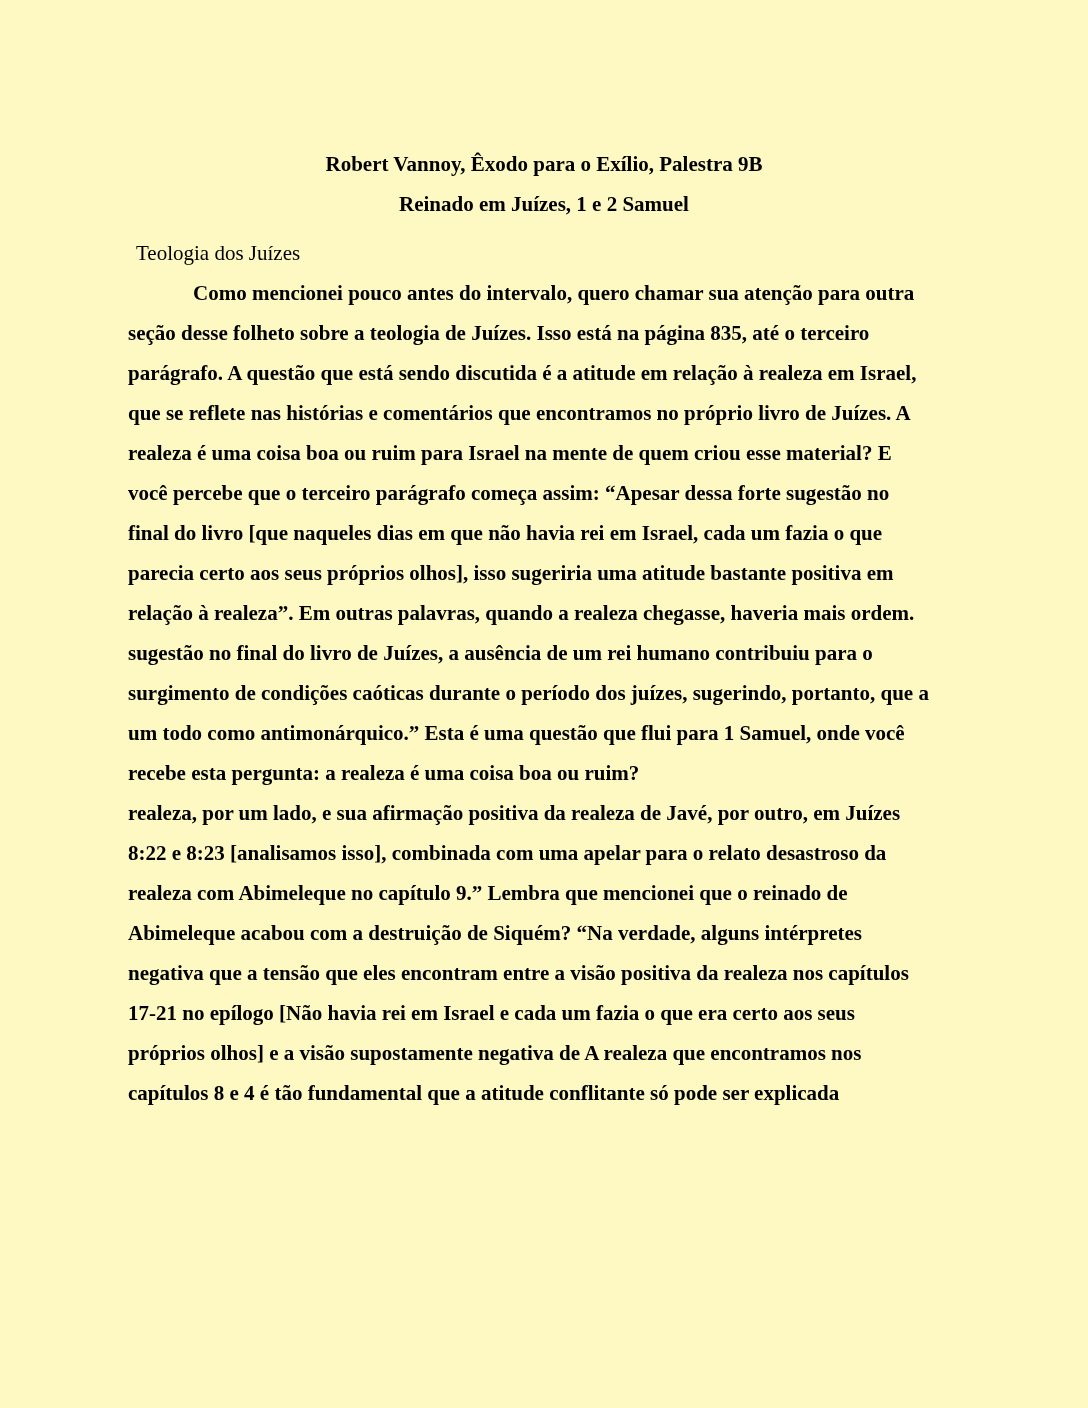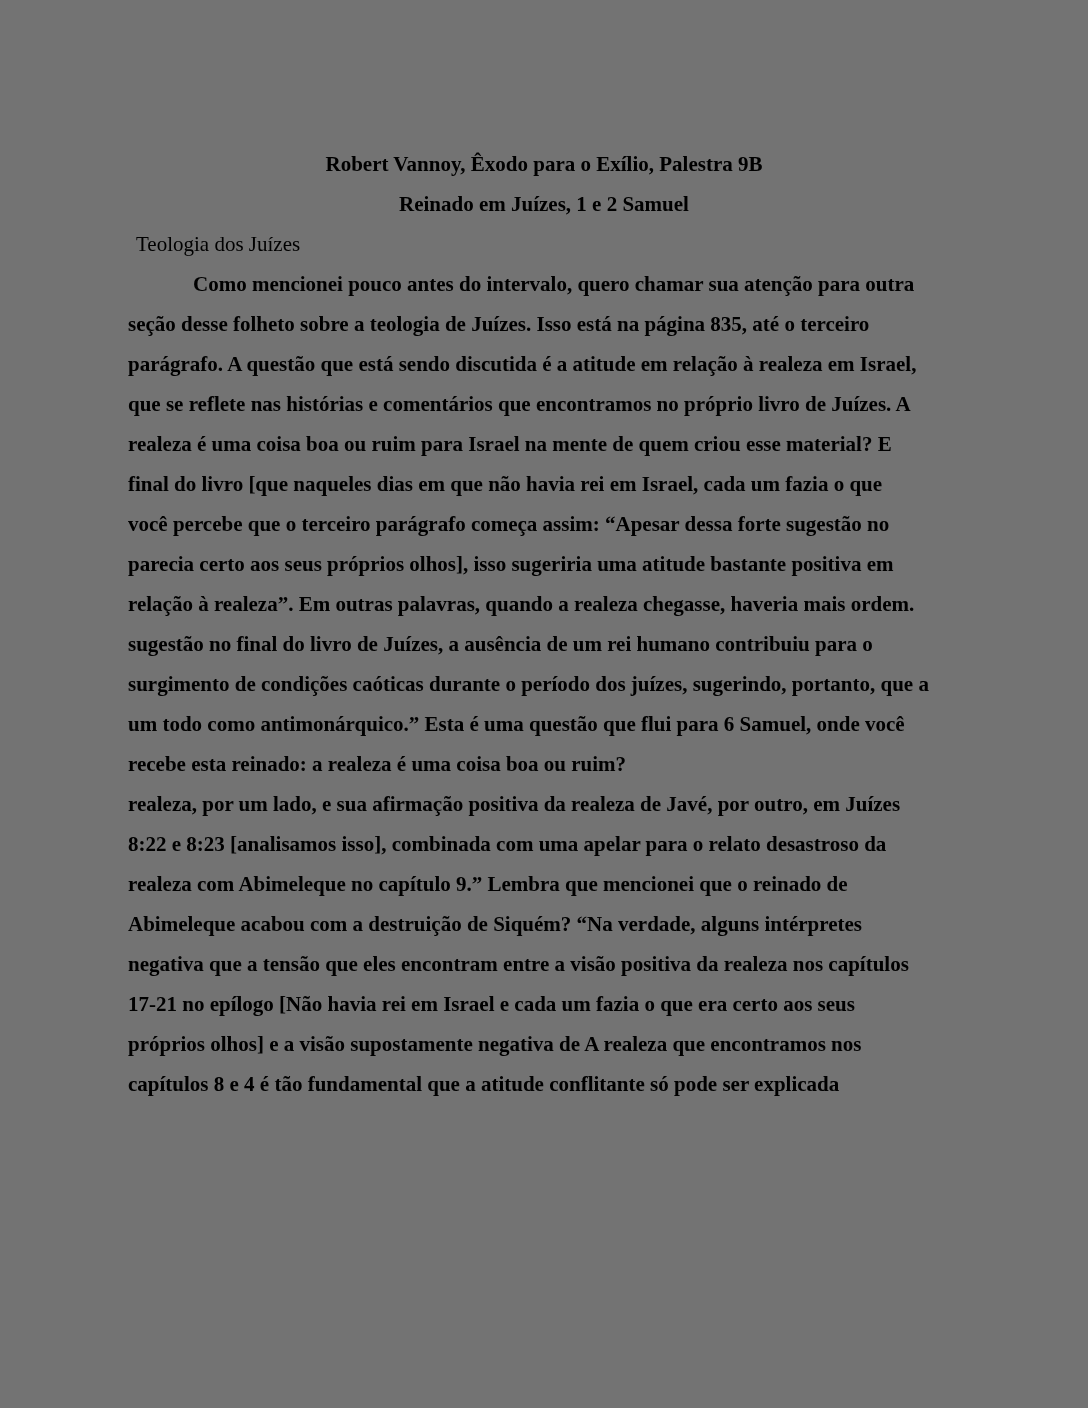--- a/index.html
+++ b/index.html
@@ -6,37 +6,38 @@
   * { margin: 0; padding: 0; box-sizing: border-box; }
   html, body { background: #ffffff; }
   body {
     width: 1088px;
     font-family: "Liberation Serif", "DejaVu Serif", serif;
   }
   .page {
     position: relative;
     width: 1088px;
     height: 1408px;
-    background: #737373;
+    background: #fef9c3;
     color: #000000;
     overflow: hidden;
   }
   .content {
     padding: 144px 128px 0 128px;
     font-size: 21px;
     line-height: 40px;
   }
   .title-line {
     font-weight: bold;
     text-align: center;
     white-space: nowrap;
   }
   .heading {
     padding-left: 8px;
     white-space: nowrap;
+    margin-top: 9px;
   }
   .subheading {
     padding-left: 65px;
     white-space: nowrap;
   }
   .paragraph .line {
     white-space: nowrap;
     font-weight: bold;
   }
   .paragraph .line.first-line {
@@ -50,28 +51,28 @@
   <div class="content">
     <div class="title-line">Robert Vannoy, Êxodo para o Exílio, Palestra 9B</div>
     <div class="title-line">Reinado em Juízes, 1 e 2 Samuel</div>
     <div class="heading">Teologia dos Juízes</div>
     <div class="paragraph">
         <div class="line first-line">Como mencionei pouco antes do intervalo, quero chamar sua atenção para outra</div>
         <div class="line">seção desse folheto sobre a teologia de Juízes. Isso está na página 835, até o terceiro</div>
         <div class="line">parágrafo. A questão que está sendo discutida é a atitude em relação à realeza em Israel,</div>
         <div class="line">que se reflete nas histórias e comentários que encontramos no próprio livro de Juízes. A</div>
         <div class="line">realeza é uma coisa boa ou ruim para Israel na mente de quem criou esse material? E</div>
+        <div class="line">você percebe que o terceiro parágrafo começa assim: “Apesar dessa forte sugestão no</div>
         <div class="line">final do livro [que naqueles dias em que não havia rei em Israel, cada um fazia o que</div>
-        <div class="line">você percebe que o terceiro parágrafo começa assim: “Apesar dessa forte sugestão no</div>
         <div class="line">parecia certo aos seus próprios olhos], isso sugeriria uma atitude bastante positiva em</div>
         <div class="line">relação à realeza”. Em outras palavras, quando a realeza chegasse, haveria mais ordem.</div>
         <div class="line">sugestão no final do livro de Juízes, a ausência de um rei humano contribuiu para o</div>
         <div class="line">surgimento de condições caóticas durante o período dos juízes, sugerindo, portanto, que a</div>
-        <div class="line">um todo como antimonárquico.” Esta é uma questão que flui para 6 Samuel, onde você</div>
-        <div class="line">recebe esta reinado: a realeza é uma coisa boa ou ruim?</div>
+        <div class="line">um todo como antimonárquico.” Esta é uma questão que flui para 1 Samuel, onde você</div>
+        <div class="line">recebe esta pergunta: a realeza é uma coisa boa ou ruim?</div>
       </div>
     <div class="paragraph">
         <div class="line">realeza, por um lado, e sua afirmação positiva da realeza de Javé, por outro, em Juízes</div>
         <div class="line">8:22 e 8:23 [analisamos isso], combinada com uma apelar para o relato desastroso da</div>
         <div class="line">realeza com Abimeleque no capítulo 9.” Lembra que mencionei que o reinado de</div>
         <div class="line">Abimeleque acabou com a destruição de Siquém? “Na verdade, alguns intérpretes</div>
         <div class="line">negativa que a tensão que eles encontram entre a visão positiva da realeza nos capítulos</div>
         <div class="line">17-21 no epílogo [Não havia rei em Israel e cada um fazia o que era certo aos seus</div>
         <div class="line">próprios olhos] e a visão supostamente negativa de A realeza que encontramos nos</div>
         <div class="line">capítulos 8 e 4 é tão fundamental que a atitude conflitante só pode ser explicada</div>

